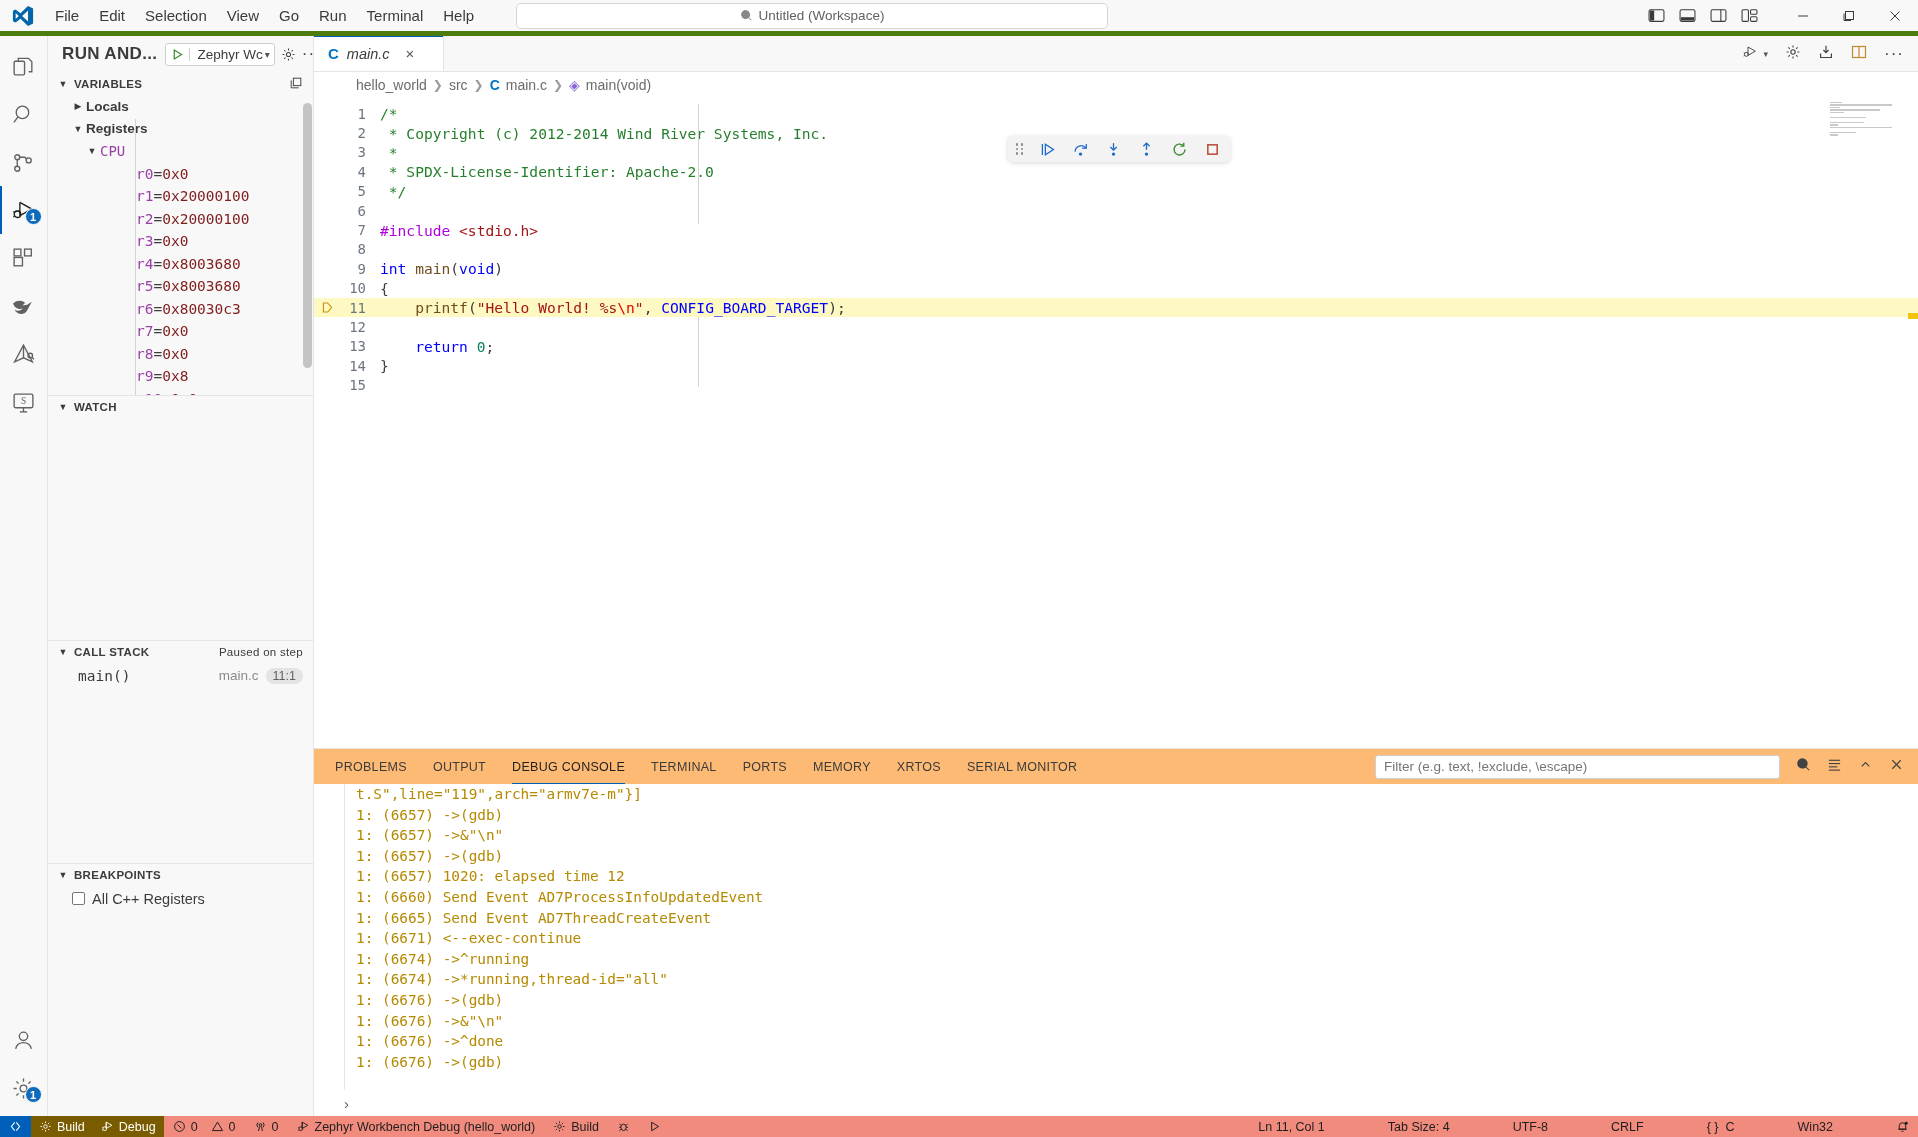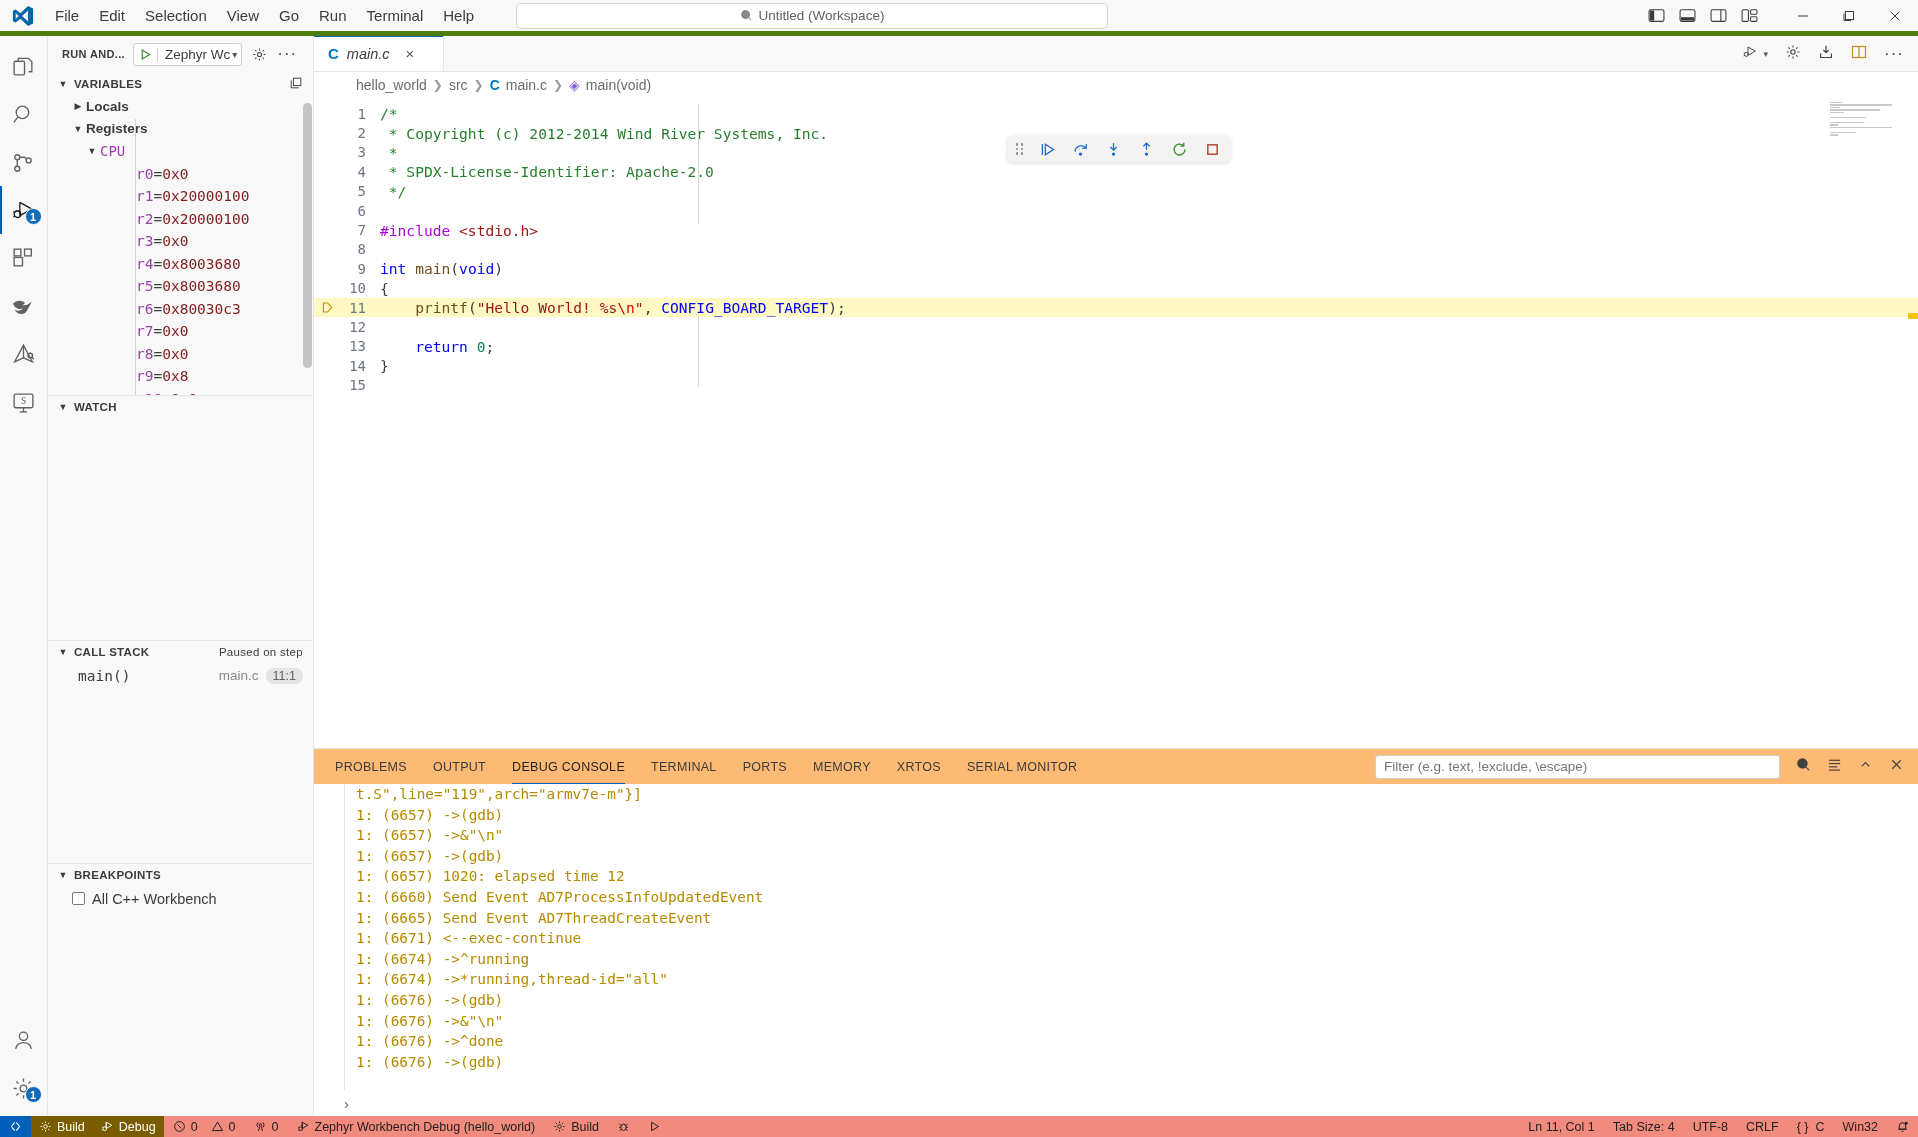--- a/index.html
+++ b/index.html
@@ -65,21 +65,21 @@
     border:1px solid #f8f8f8;
   }
   #act-bottom { margin-top:auto; padding-bottom:4px; }
 
   
   #sidebar { width:266px; background:#f8f8f8; border-right:1px solid #e5e5e5; flex:none;
              display:flex; flex-direction:column; position:relative; }
   #sb-header {
     height:36px; display:flex; align-items:center; padding:0 6px 0 14px; gap:6px;
   }
-  #sb-title { font-size:11px; font-weight:700; letter-spacing:.35px; color:#3b3b3b; white-space:nowrap; }
+  #sb-title { font-size:17px; font-weight:700; letter-spacing:.35px; color:#3b3b3b; white-space:nowrap; }
   #launch-config {
     display:flex; align-items:center; height:23px;
     border:1px solid #cecece; background:#fff; border-radius:3px; margin-left:2px;
   }
   #launch-play { width:24px; display:flex; align-items:center; justify-content:center; border-right:1px solid #cecece; }
   #launch-play svg { width:13px; height:13px; }
   #launch-name { font-size:13.5px; padding:0 2px 0 7px; max-width:86px; overflow:hidden; white-space:nowrap; }
   #launch-caret { padding:0 4px 0 0; font-size:10px; color:#555; }
   .sb-action { width:22px; display:flex; align-items:center; justify-content:center; color:#424242; }
   .sb-action svg { width:15px; height:15px; }
@@ -196,21 +196,21 @@
 
   
   #statusbar { height:21px; display:flex; align-items:center; background:#f08b7d; color:#1f1f1f;
                font-size:12.5px; flex:none; }
   .sb-left { display:flex; align-items:center; }
   .sb-blue { background:#005fb8; color:#fff; height:21px; display:flex; align-items:center; padding:0 9px; }
   .sb-blue svg { width:13px; height:13px; }
   .sb-olive { background:#7a5c00; color:#fff; height:21px; display:flex; align-items:center; padding:0 8px; gap:16px; }
   .sb-seg { display:flex; align-items:center; gap:5px; padding:0 9px; height:21px; white-space:nowrap; }
   .sb-seg svg { width:13px; height:13px; }
-  .sb-right { margin-left:auto; display:flex; align-items:center; }
+  .sb-right { margin-left:auto; display:flex; align-items:center;gap:45px; }
 </style>
 </head>
 <body>
 
 <div id="titlebar">
   <div id="vscode-logo">
     <svg viewBox="0 0 24 24">
         <path fill="#0065a9" d="M17.5 1.2 23 3.8v16.4l-5.5 2.6L9.2 15 4 19 1 17.6V6.4L4 5l5.2 4zM4 8.6v6.8l3.4-3.4zm13.5-2.5L11 12l6.5 5.9z"></path>
       </svg>
   </div>
@@ -482,21 +482,21 @@
       </div>
     </div>
 
     <div class="section-head sep">
       <span class="chev">▼</span>
       <span>BREAKPOINTS</span>
     </div>
     <div id="bp-body">
       <div class="bp-row">
         <span class="cbox"></span>
-        <span>All C++ Workbench</span>
+        <span>All C++ Registers</span>
       </div>
     </div>
   </div>
 
   <div id="editor-region">
 
     <div id="tabsbar">
       <div class="tab">
         <span class="cicon">C</span>
         <span>main.c</span>

